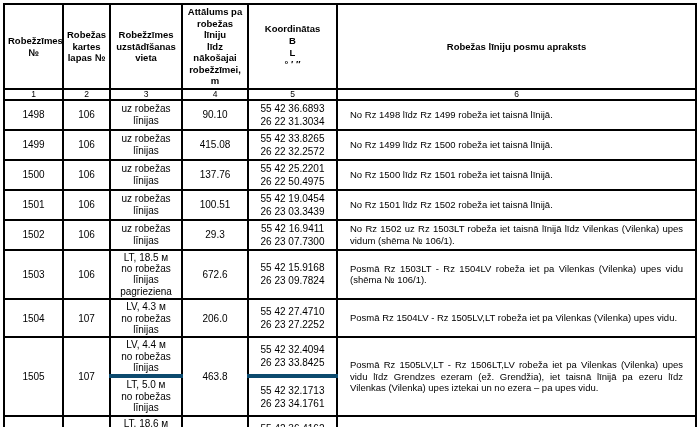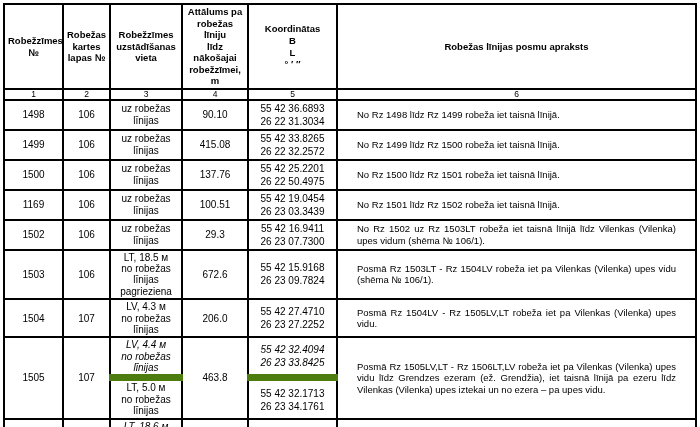--- a/index.html
+++ b/index.html
@@ -70,25 +70,25 @@
   td.c-coord {
     font-size: 10px;
     line-height: 1.3;
     white-space: pre-line;
     text-align: center;
   }
   td.c-desc {
     font-size: 9.5px;
     line-height: 1.22;
     text-align: justify;
-    padding: 1px 19px;
+    padding: 1px 12px;
   }
   
-  tr.sub-top td.c-place, tr.sub-top td.c-coord { border-bottom: 4px solid #0c4a6e; font-style: italic; }
-  tr.sub-bot td.c-place, tr.sub-bot td.c-coord { border-top: 7px solid #4d7c0f; }
+  tr.sub-top td.c-place, tr.sub-top td.c-coord { border-bottom: 4px solid #0c4a6e; }
+  tr.sub-bot td.c-place, tr.sub-bot td.c-coord { border-top: 4px solid #4d7c0f; }
 </style>
 </head>
 <body>
 
 <div class="page">
   <table class="border-table">
     <colgroup>
       <col class="c1">
         <col class="c2">
         <col class="c3">
@@ -107,21 +107,21 @@
 uzstādīšanas
 vieta</th>
         <th class="hcell">Attālums pa
 robežas līniju
 līdz nākošajai
 robežzīmei, m</th>
         <th class="hcell">Koordinātas
 B
 L
 ° ′ ″</th>
-        <th class="hcell">Robežas līnijas posmu apraksts</th>
+        <th class="hcell">Robežas līniju posmu apraksts</th>
       </tr>
       <tr class="h-nums">
         <td class="numcell">1</td>
         <td class="numcell">2</td>
         <td class="numcell">3</td>
         <td class="numcell">4</td>
         <td class="numcell">5</td>
         <td class="numcell">6</td>
       </tr>
 
@@ -149,21 +149,21 @@
         <td class="c-id">1500</td>
         <td class="c-map">106</td>
         <td class="c-place">uz robežas
 līnijas</td>
         <td class="c-dist">137.76</td>
         <td class="c-coord">55 42 25.2201
 26 22 50.4975</td>
         <td class="c-desc">No Rz 1500 līdz Rz 1501 robeža iet taisnā līnijā.</td>
       </tr>
       <tr class="h-s">
-        <td class="c-id">1169</td>
+        <td class="c-id">1501</td>
         <td class="c-map">106</td>
         <td class="c-place">uz robežas
 līnijas</td>
         <td class="c-dist">100.51</td>
         <td class="c-coord">55 42 19.0454
 26 23 03.3439</td>
         <td class="c-desc">No Rz 1501 līdz Rz 1502 robeža iet taisnā līnijā.</td>
       </tr>
       <tr class="h-s">
         <td class="c-id">1502</td>

